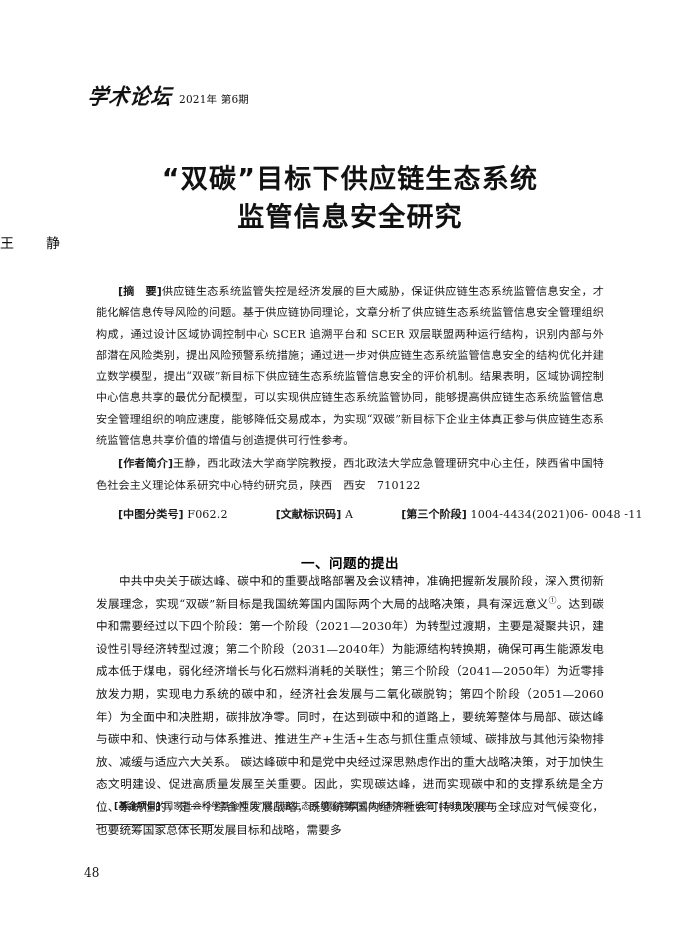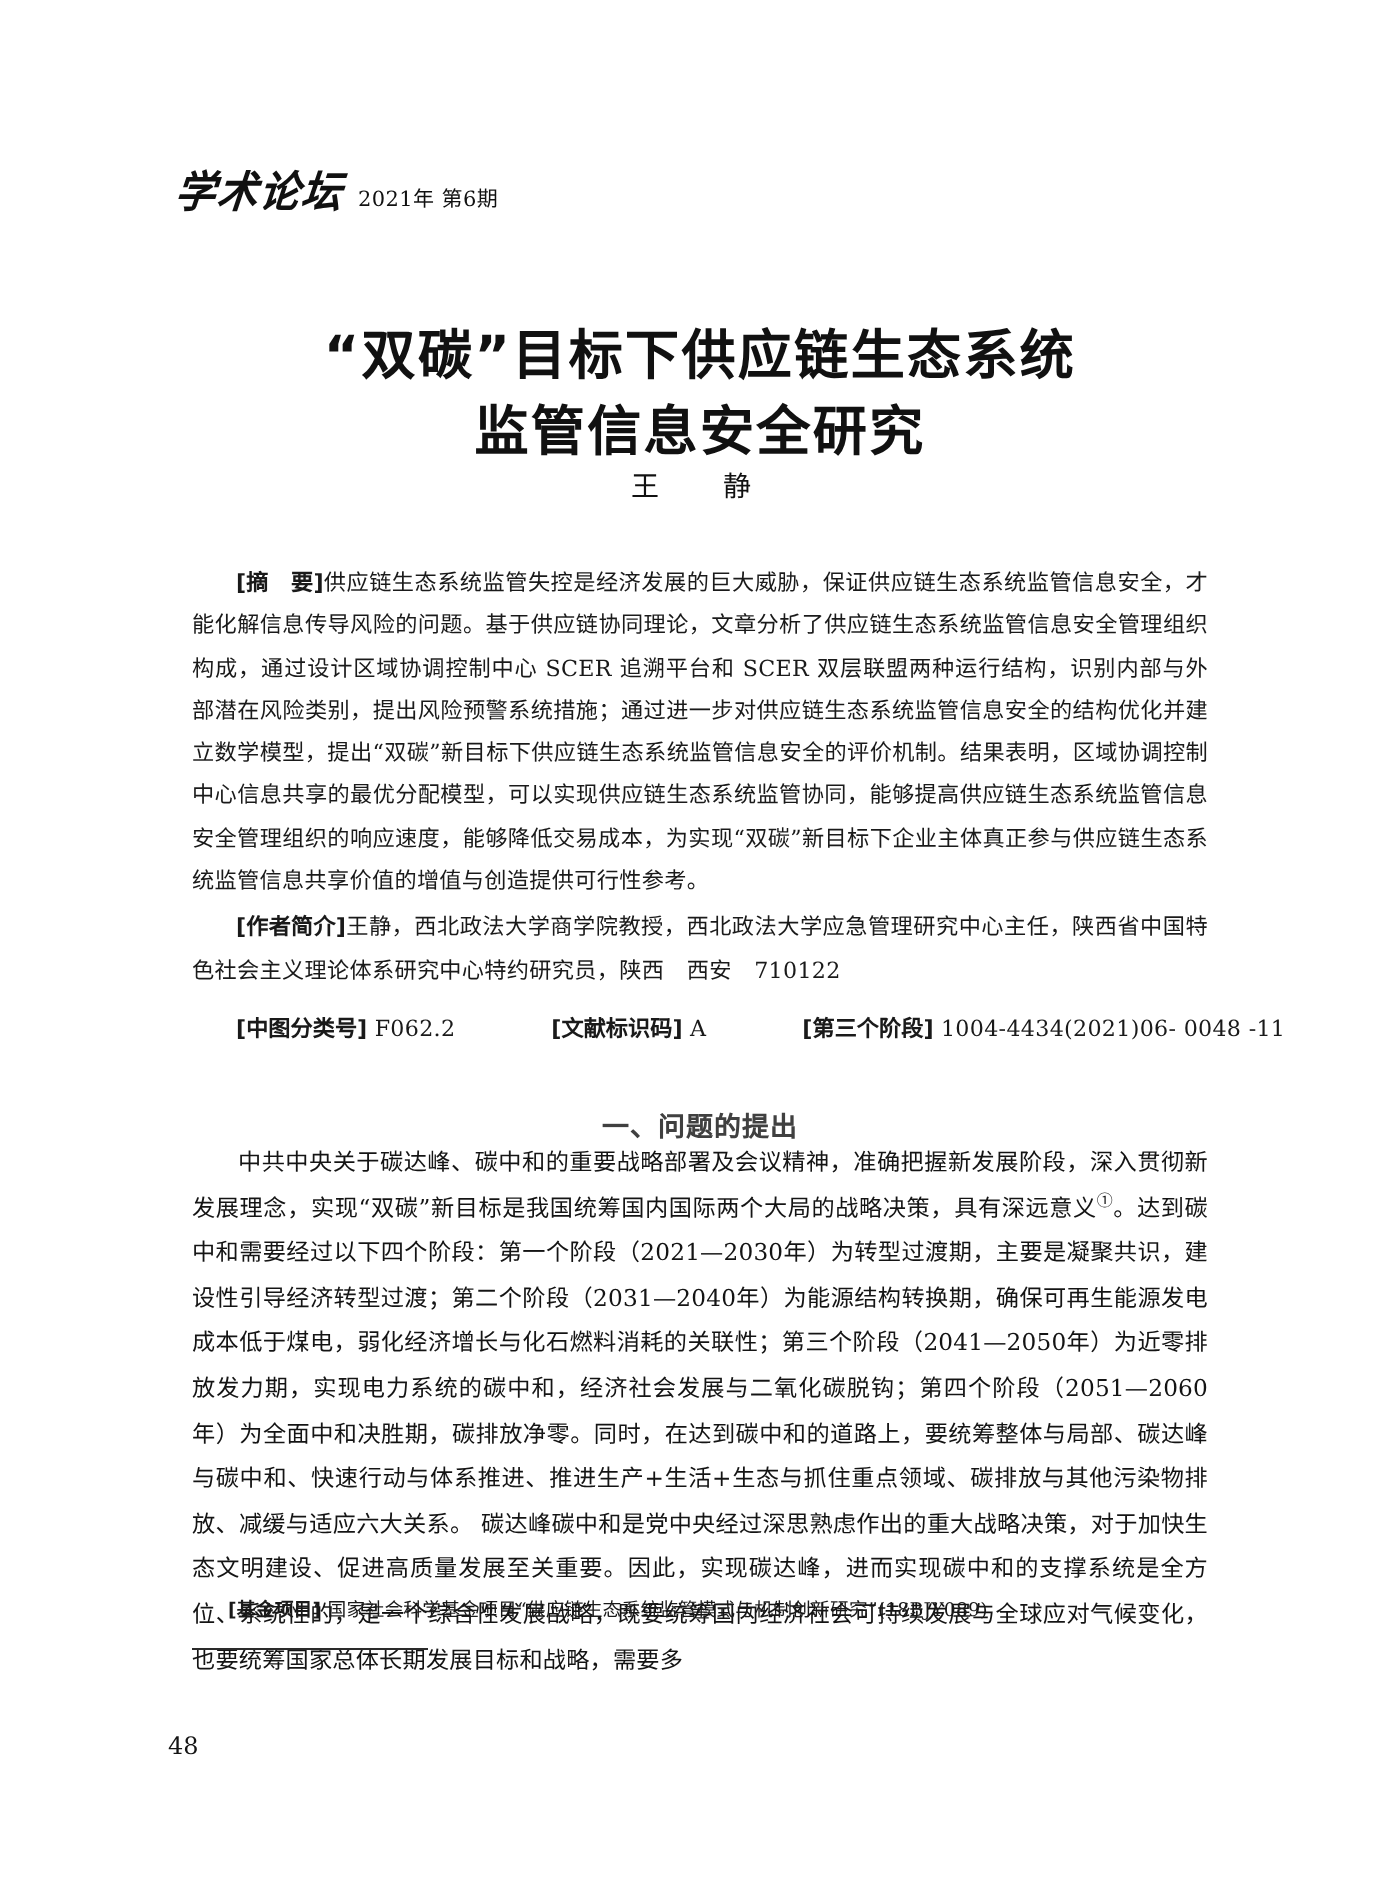--- a/index.html
+++ b/index.html
@@ -62,21 +62,21 @@
     color: #111;
   }
   .article-title .line { display: block; }
 
   
   .author-line {
     position: absolute;
     left: 0;
     right: 0;
     top: 232px;
-    text-align: center;
+    text-align: left;
     font-size: 14px;
     letter-spacing: 9px;
     color: #111;
     font-family: "DejaVu Serif", "Liberation Serif", serif;
   }
 
   
   .frontmatter {
     position: absolute;
     left: 96px;
@@ -122,21 +122,21 @@
   .section-heading {
     position: absolute;
     left: 0;
     right: 0;
     top: 541px;
     text-align: center;
     font-family: "DejaVu Sans", "Liberation Sans", sans-serif;
     font-size: 13.5px;
     font-weight: 700;
     letter-spacing: 0.5px;
-    color: #404040;
+    color: #000000;
   }
 
   
   .body-col {
     position: absolute;
     left: 96px;
     top: 570px;
     width: 508px;
   }
   .body-para {

